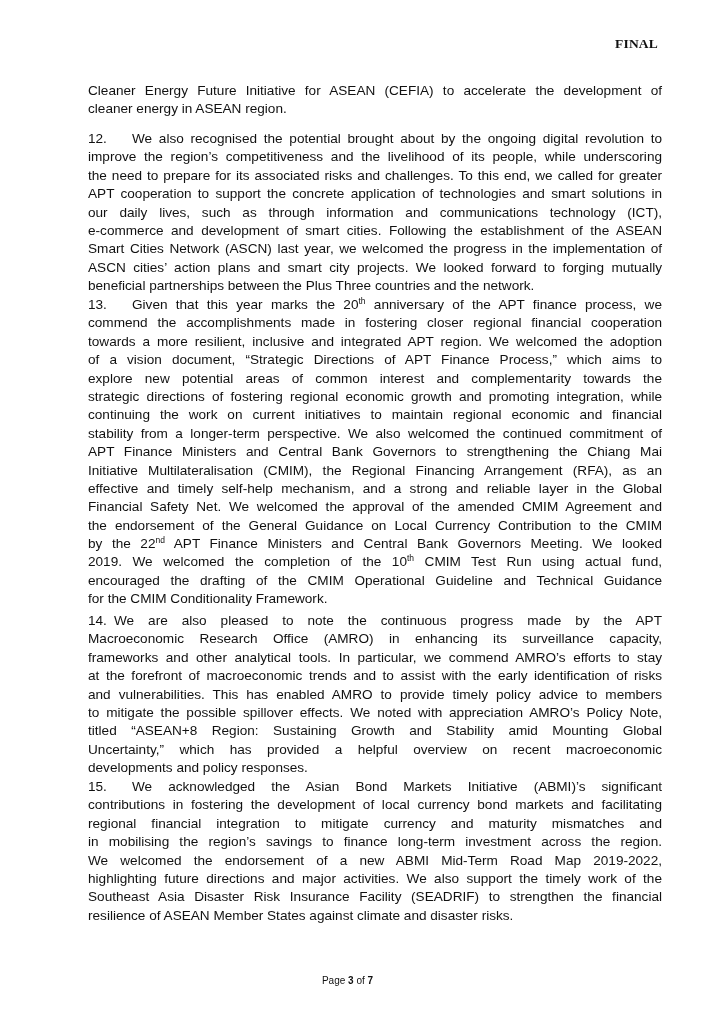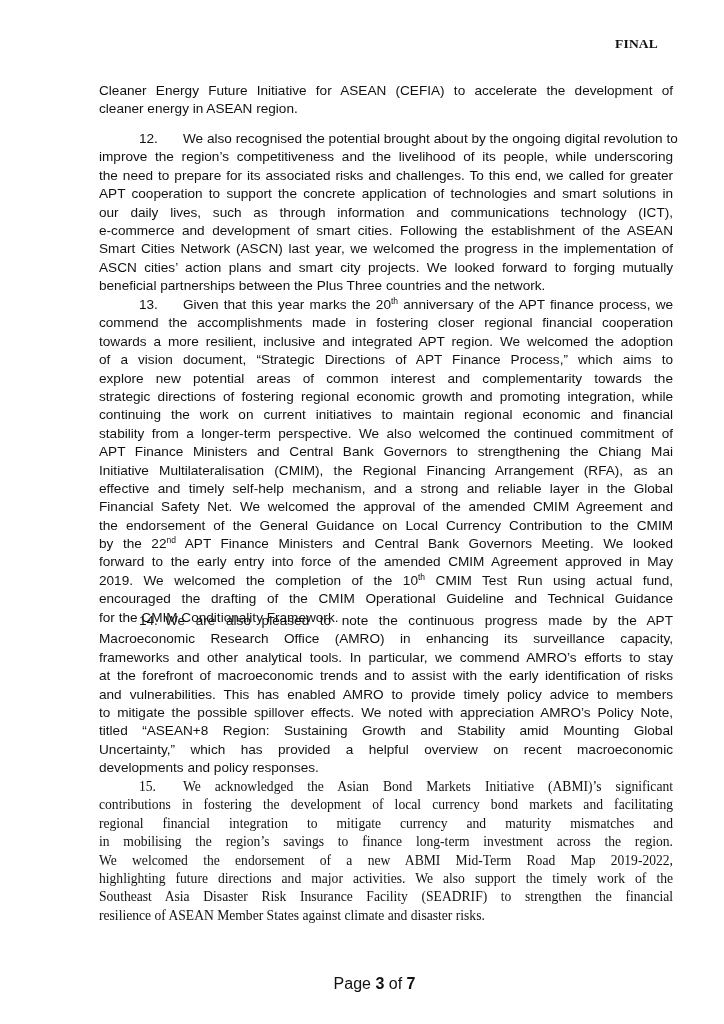--- a/index.html
+++ b/index.html
@@ -6,29 +6,29 @@
     body { width: 724px; height: 1024px; position: relative; overflow: hidden; color: #111111; }
     .page { position: absolute; left: 0; top: 0; width: 724px; height: 1024px; background: #ffffff; }
     .header-mark {
       position: absolute; right: 66px; top: 36px;
       font-family: "Liberation Serif", serif; font-weight: bold; font-size: 13.5px; letter-spacing: 0.2px;
     }
     .body-text {
       position: absolute; left: 88px; width: 574px;
       font-family: "Liberation Sans", sans-serif; font-size: 13.6px; line-height: 18.4px;
     }
-    .para { position: absolute; left: 11px; width: 574px; }
+    .para { position: absolute; left: 0; width: 574px; }
     .line { display: block; height: 18.4px; white-space: nowrap; text-align: justify; text-align-last: justify; overflow: visible; }
     .line.last { text-align-last: left; }
-    .num { display: inline-block; width: 44px; margin-left: 40px; }
+    .num { display: inline-block; width: 44px; }
     .num.tight { width: 26px; }
     sup { font-size: 8.5px; line-height: 0; vertical-align: 5px; }
     .footer {
       position: absolute; left: 0; width: 695px; top: 975px; text-align: center;
-      font-family: "Liberation Sans", sans-serif; font-size: 16px; margin-left: 27px;
+      font-family: "Liberation Sans", sans-serif; font-size: 10px;
     }
     .footer b { font-weight: bold; }
   </style>
 </head>
 <body>
 
 <div class="page">
 
   <div class="header-mark">FINAL</div>
 
@@ -62,21 +62,20 @@
       <span class="line">explore new potential areas of common interest and complementarity towards the</span>
       <span class="line">strategic directions of fostering regional economic growth and promoting integration, while</span>
       <span class="line">continuing the work on current initiatives to maintain regional economic and financial</span>
       <span class="line">stability from a longer-term perspective. We also welcomed the continued commitment of</span>
       <span class="line">APT Finance Ministers and Central Bank Governors to strengthening the Chiang Mai</span>
       <span class="line">Initiative Multilateralisation (CMIM), the Regional Financing Arrangement (RFA), as an</span>
       <span class="line">effective and timely self-help mechanism, and a strong and reliable layer in the Global</span>
       <span class="line">Financial Safety Net. We welcomed the approval of the amended CMIM Agreement and</span>
       <span class="line">the endorsement of the General Guidance on Local Currency Contribution to the CMIM</span>
       <span class="line"><span>by the 22</span><sup>nd</sup><span> APT Finance Ministers and Central Bank Governors Meeting. We looked</span></span>
-      <span class="line">forward to the early entry into force of the amended CMIM Agreement approved in May</span>
       <span class="line"><span>2019. We welcomed the completion of the 10</span><sup>th</sup><span> CMIM Test Run using actual fund,</span></span>
       <span class="line">encouraged the drafting of the CMIM Operational Guideline and Technical Guidance</span>
       <span class="line last">for the CMIM Conditionality Framework.</span>
     </div>
   </div>
 
   <div class="body-text" style="top:612px;">
     <div class="para" style="top:0;">
       <span class="line"><span class="num tight">14.</span><span>We are also pleased to note the continuous progress made by the APT</span></span>
       <span class="line">Macroeconomic Research Office (AMRO) in enhancing its surveillance capacity,</span>
@@ -84,21 +83,21 @@
       <span class="line">at the forefront of macroeconomic trends and to assist with the early identification of risks</span>
       <span class="line">and vulnerabilities. This has enabled AMRO to provide timely policy advice to members</span>
       <span class="line">to mitigate the possible spillover effects. We noted with appreciation AMRO’s Policy Note,</span>
       <span class="line">titled “ASEAN+8 Region: Sustaining Growth and Stability amid Mounting Global</span>
       <span class="line">Uncertainty,” which has provided a helpful overview on recent macroeconomic</span>
       <span class="line last">developments and policy responses.</span>
     </div>
   </div>
 
   <div class="body-text" style="top:778px;">
-    <div class="para" style="top:0;font-family:Liberation Serif, serif;">
+    <div class="para" style="top:0;">
       <span class="line"><span class="num">15.</span><span>We acknowledged the Asian Bond Markets Initiative (ABMI)’s significant</span></span>
       <span class="line">contributions in fostering the development of local currency bond markets and facilitating</span>
       <span class="line">regional financial integration to mitigate currency and maturity mismatches and</span>
       <span class="line">in mobilising the region’s savings to finance long-term investment across the region.</span>
       <span class="line">We welcomed the endorsement of a new ABMI Mid-Term Road Map 2019-2022,</span>
       <span class="line">highlighting future directions and major activities. We also support the timely work of the</span>
       <span class="line">Southeast Asia Disaster Risk Insurance Facility (SEADRIF) to strengthen the financial</span>
       <span class="line last">resilience of ASEAN Member States against climate and disaster risks.</span>
     </div>
   </div>

